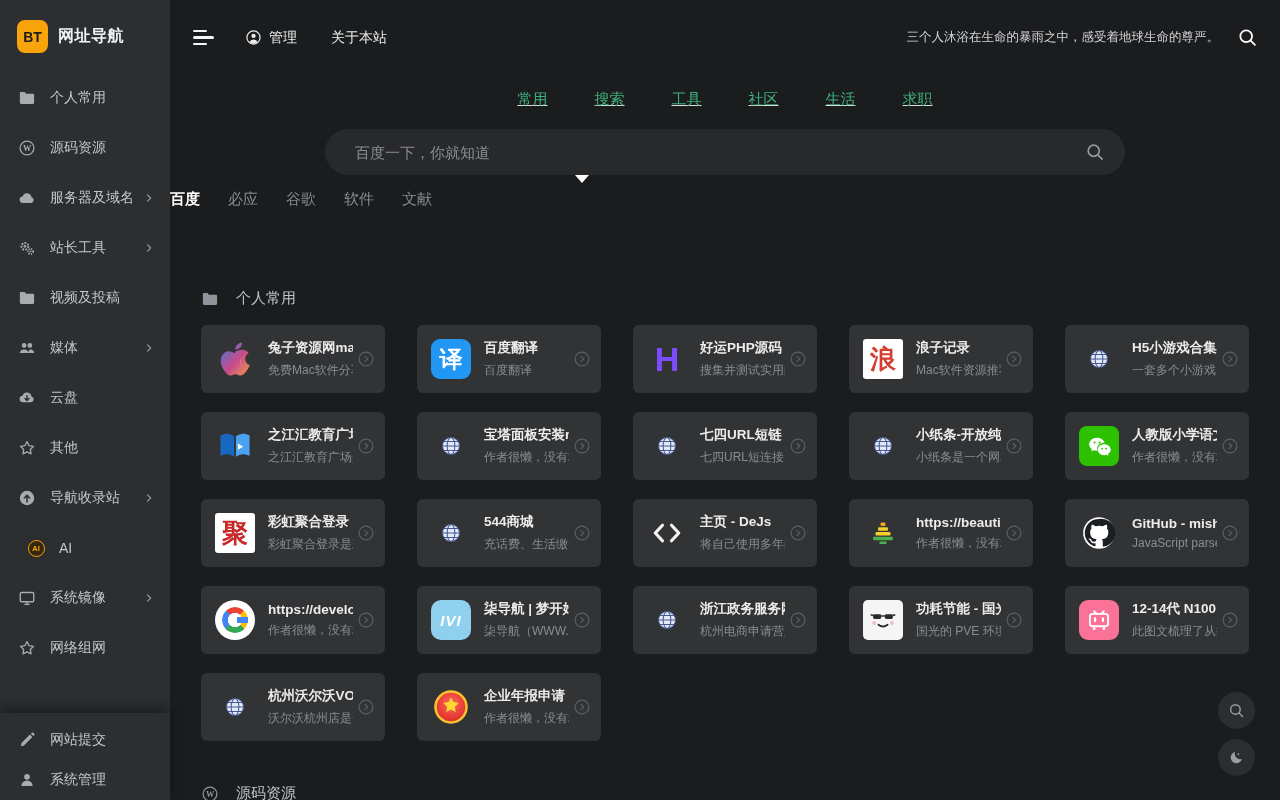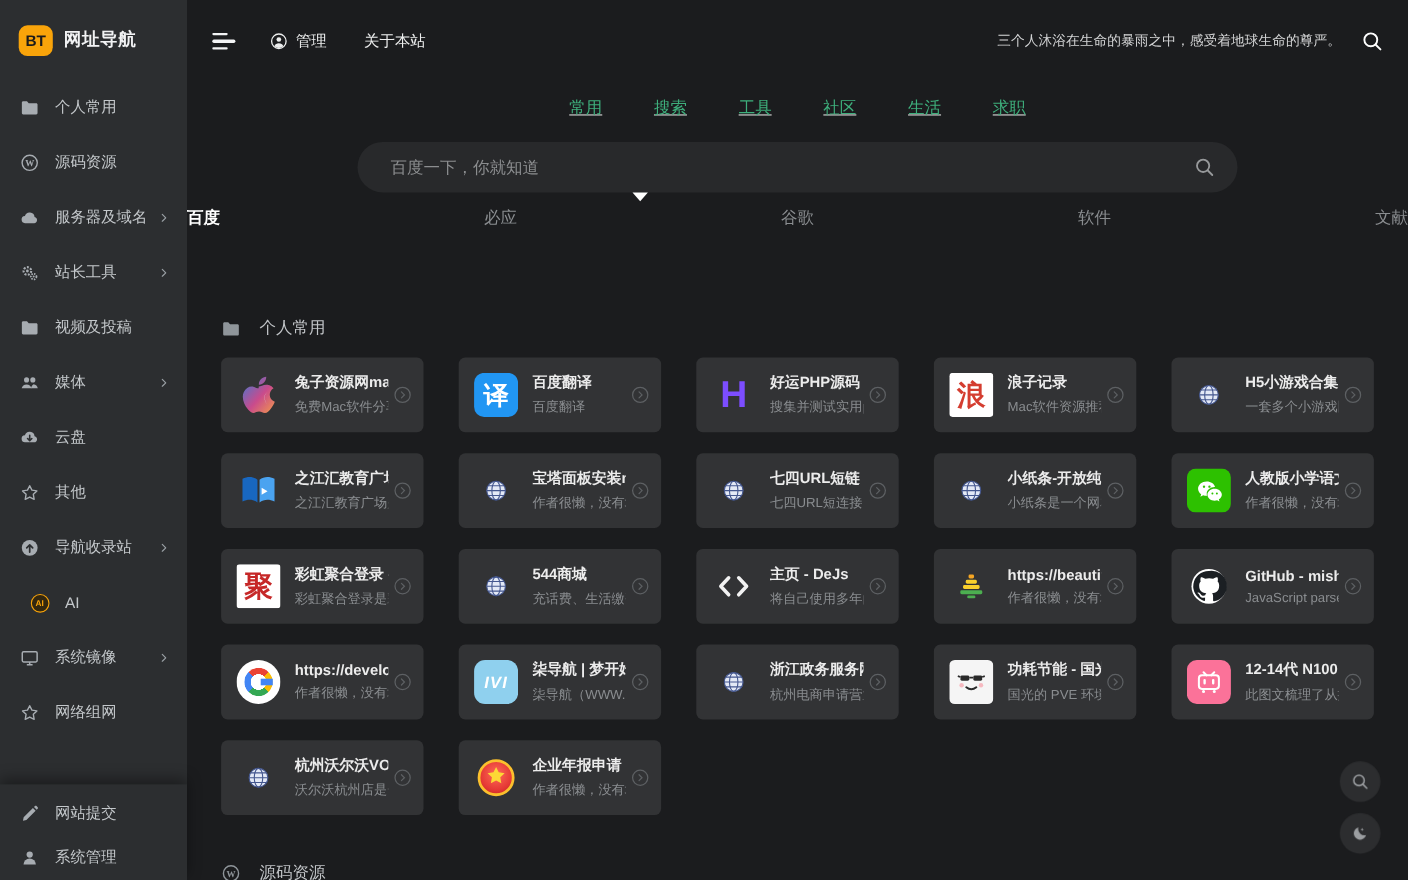--- a/index.html
+++ b/index.html
@@ -8,21 +8,21 @@
     background:#1b1c1e;
     font-family:"Liberation Sans","DejaVu Sans",sans-serif;
     display:flex;
     color:#ddd;
   }
   svg { display:block; }
 
   
   .sidebar { width:170px; flex:none; background:#2c2e30; display:flex; flex-direction:column; position:relative; z-index:3; height:800px; }
   .side-logo { height:73px; flex:none; display:flex; align-items:center; padding-left:17px; gap:10px; cursor:pointer; }
-  .logo-badge { width:31px; height:28px; border-radius:8px; background:#f9a40a; color:#1b1b1b; font-weight:800; font-size:14px; display:flex; align-items:center; justify-content:center; }
+  .logo-badge { width:31px; height:33px; border-radius:8px; background:#f9a40a; color:#1b1b1b; font-weight:800; font-size:14px; display:flex; align-items:center; justify-content:center; }
   .side-title { color:#f2f3f4; font-weight:700; font-size:16px; letter-spacing:.5px; }
   .side-nav { flex:1; overflow:hidden; }
   .side-item { height:50px; display:flex; align-items:center; padding:0 16px 0 18px; color:#c3c7ca; font-size:14px; cursor:pointer; }
   .side-item.sub { padding-left:27px; }
   .side-item .icon-box { width:18px; height:18px; margin-right:14px; color:#a7acb1; display:flex; align-items:center; justify-content:center; flex:none; }
   .side-item .icon-box svg { width:18px; height:18px; }
   .side-item .chev { margin-left:auto; color:#9aa0a5; }
   .side-item .chev svg { width:10px; height:10px; }
   .side-foot { position:absolute; left:0; right:0; bottom:0; height:87px; background:#2c2e30; box-shadow:0 -5px 12px rgba(0,0,0,.38); padding-top:7px; }
   .side-foot .side-item { height:40px; }
@@ -48,21 +48,21 @@
   
   .content { flex:1; overflow:hidden; position:relative; }
   .cat-tabs { display:flex; justify-content:center; gap:47px; margin-top:13px;text-decoration:underline; }
   .cat-tab { color:#3eaf7c; font-size:15px; line-height:21px; cursor:pointer; }
   .search-wrap { width:800px; margin:20px auto 0; position:relative; }
   .search-input { width:100%; height:46px; border-radius:23px; background:#28292b; border:none; outline:none; color:#ddd; font-size:15px; padding:0 52px 0 30px; }
   .search-input::placeholder { color:#8b8d8f; }
   .search-glass { position:absolute; right:20px; top:13px; color:#97999b; cursor:pointer; }
   .search-glass svg { width:20px; height:20px; }
   .tri { position:absolute; left:250px; top:46px; width:0; height:0; border-left:7px solid transparent; border-right:7px solid transparent; border-top:8px solid #fff; }
-  .engine-row { display:flex; justify-content:space-between; gap:42px; margin-top:13px; }
+  .engine-row { display:flex; justify-content:flex-start; gap:28px; margin-top:13px; }
   .engine { color:#8a8d90; font-size:15px; line-height:21px; cursor:pointer; }
   .engine.active { color:#ffffff; font-weight:700; }
 
   
   #sections .section:nth-child(1) { margin-top:80px; }
   #sections .section:nth-child(2) { margin-top:43px; }
   .section-head { display:flex; align-items:center; gap:17px; margin-left:31px; color:#c2c5c8; font-size:15px; }
   .section-head .icon-box { color:#8f959a; display:flex; }
   .section-head .icon-box svg { width:18px; height:18px; }
   .grid { display:grid; grid-template-columns:repeat(5,184px); gap:19px 32px; margin:17px 0 0 31px; }

